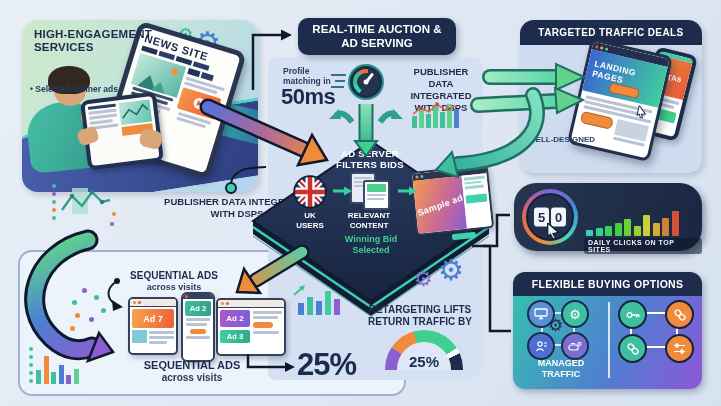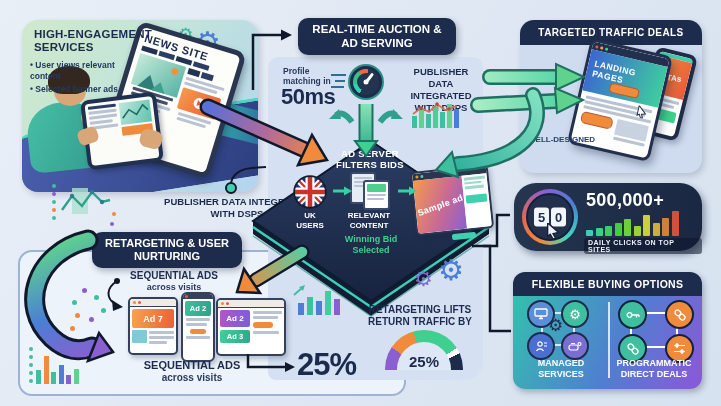--- a/index.html
+++ b/index.html
@@ -107,23 +107,20 @@
               </svg>
           </div>
           <div style="height:9px;background:#f08a3c;margin-top:2px;border-radius:1px;"></div>
         </div>
       </div>
     </div>
     <div class="abs" style="left:56px;top:108px;width:20px;height:16px;background:#d9a678;border-radius:6px;transform:rotate(-18deg);"></div>
     <div class="abs" style="left:118px;top:110px;width:22px;height:18px;background:#d9a678;border-radius:7px;transform:rotate(14deg);"></div>
 
     <div class="abs navy b800" style="left:12px;top:8px;width:152px;font-size:11.5px;line-height:1.15;letter-spacing:.2px;">HIGH-ENGAGEMENT SERVICES</div>
-    <div class="abs" style="left:8px;top:40px;width:100px;font-size:8.5px;font-weight:600;color:#23395e;line-height:1.25;">
-      <span>• </span><span>User views relevant content</span>
-    </div>
     <div class="abs" style="left:8px;top:64px;width:120px;font-size:8.5px;font-weight:600;color:#23395e;line-height:1.25;">
       <span>• </span><span>Selected banner ads</span>
     </div>
   </div>
 
   <svg class="abs" style="left:48px;top:180px;" width="70" height="52" viewBox="0 0 70 52">
     <circle cx="6" cy="6" r="2" fill="#3fbf9f"></circle>
       <circle cx="6" cy="14" r="2" fill="#8a5fd0"></circle>
       <circle cx="6" cy="22" r="2" fill="#3fbf9f"></circle>
       <circle cx="6" cy="30" r="2" fill="#f08a3c"></circle>
@@ -299,39 +296,35 @@
                 background:conic-gradient(from 200deg,#f08a3c,#e86a4a 60deg,#8a5fd0 150deg,#4a7fd4 220deg,#3fd9c0 300deg,#f08a3c 360deg);">
       <div style="position:absolute;inset:4px;border-radius:50%;background:#22304d;border:2px solid #152038;"></div>
       <div style="position:absolute;left:50%;top:50%;transform:translate(-50%,-50%);display:flex;gap:2px;">
         <div style="width:15px;height:19px;background:#f2f5fa;border-radius:3px;color:#1d2b4d;font-weight:800;font-size:13px;display:flex;align-items:center;justify-content:center;">5</div>
         <div style="width:15px;height:19px;background:#f2f5fa;border-radius:3px;color:#1d2b4d;font-weight:800;font-size:13px;display:flex;align-items:center;justify-content:center;">0</div>
       </div>
       <svg width="14" height="16" viewBox="0 0 10 12" style="position:absolute;left:24px;top:34px;">
         <polygon points="1,0 9,7 5,8 7,11.5 5,12 3,8.5 1,10" fill="#eef2f8" stroke="#152038" stroke-width="1"></polygon>
       </svg>
     </div>
-    <div class="white b800" style="position:absolute;left:72px;top:7px;font-size:18px;letter-spacing:.3px;">500,000+</div>
     <div style="position:absolute;left:72px;top:28px;width:104px;height:25px;display:flex;align-items:flex-end;gap:2.5px;">
         <div style="width: 7px; height: 6px; border-radius: 1px; background: rgb(57, 208, 183);"></div>
         <div style="width: 7px; height: 8px; border-radius: 1px; background: rgb(57, 208, 138);"></div>
         <div style="width: 7px; height: 10px; border-radius: 1px; background: rgb(57, 208, 92);"></div>
         <div style="width: 7px; height: 13px; border-radius: 1px; background: rgb(64, 208, 57);"></div>
         <div style="width: 7px; height: 17px; border-radius: 1px; background: rgb(110, 208, 57);"></div>
         <div style="width: 7px; height: 10px; border-radius: 1px; background: rgb(155, 208, 57);"></div>
         <div style="width: 7px; height: 21px; border-radius: 1px; background: rgb(201, 208, 57);"></div>
         <div style="width: 7px; height: 13px; border-radius: 1px; background: rgb(208, 173, 57);"></div>
         <div style="width: 7px; height: 18px; border-radius: 1px; background: rgb(208, 128, 57);"></div>
         <div style="width: 7px; height: 25px; border-radius: 1px; background: rgb(208, 82, 57);"></div>
       </div>
     <div style="position:absolute;left:70px;top:55px;font-size:7px;font-weight:700;color:#eef2fa;letter-spacing:.5px;background:rgba(12,22,44,.55);padding:1px 4px;border-radius:3px;">DAILY CLICKS ON TOP SITES</div>
   </div>
 
-  <div class="hdrbox" style="left:92px;top:232px;width:138px;height:36px;font-size:11px;line-height:1.2;padding:0 6px;">
-    <span>RETARGETING &amp; USER NURTURING</span>
-  </div>
 
   <div class="abs center" style="left:118px;top:270px;width:112px;line-height:1.2;">
     <span class="navy b800" style="font-size:10px;display:block;">SEQUENTIAL ADS</span>
     <span style="font-size:9px;font-weight:600;color:#2a3a5c;display:block;">across visits</span>
   </div>
 
   <div class="mock" style="left:128px;top:297px;width:46px;height:54px;">
     <div class="mbar">
         <div class="mdot" style="background:#f08a3c;"></div>
         <div class="mdot" style="background:#e85a3a;"></div>
@@ -452,21 +445,21 @@
           </svg>
       </div>
       <div class="abs" style="left:48px;top:36px;width:24px;height:24px;border-radius:50%;background:#7a6fd0;border:2px solid #1d2b4d;display:flex;align-items:center;justify-content:center;">
         <svg width="14" height="11" viewBox="0 0 14 11">
             <rect x="1" y="4" width="9" height="5" rx="2" fill="none" stroke="#fff" stroke-width="1.2"></rect>
             <circle cx="11.5" cy="3" r="1.5" fill="none" stroke="#fff" stroke-width="1.1"></circle>
             <path d="M3,2.5 h4" stroke="#fff" stroke-width="1.2"></path>
           </svg>
       </div>
       <span class="gear" style="left:35px;top:21px;font-size:17px;color:#1d2b4d;">⚙</span>
-      <div class="abs white b800 center" style="left:6px;top:62px;width:84px;font-size:9px;line-height:1.25;">MANAGED SERVICES</div>
+      <div class="abs white b800 center" style="left:6px;top:62px;width:84px;font-size:9px;line-height:1.25;">MANAGED TRAFFIC</div>
 
       <div class="abs" style="left:95px;top:6px;width:2px;height:76px;background:#e8f0fa;opacity:.9;"></div>
 
       <div class="abs" style="left:129px;top:16px;width:24px;height:2px;background:#fff;"></div>
       <div class="abs" style="left:129px;top:50px;width:24px;height:2px;background:#fff;"></div>
       <div class="abs" style="left:117px;top:28px;width:2px;height:12px;background:#fff;"></div>
       <div class="abs" style="left:163px;top:28px;width:2px;height:12px;background:#fff;"></div>
       <div class="abs" style="left:105px;top:4px;width:25px;height:25px;border-radius:50%;background:#3fbf9f;border:2px solid #152238;display:flex;align-items:center;justify-content:center;">
         <svg width="14" height="8" viewBox="0 0 14 8">
             <circle cx="3.5" cy="4" r="2.3" fill="none" stroke="#fff" stroke-width="1.3"></circle>
@@ -490,21 +483,20 @@
           </svg>
       </div>
       <div class="abs" style="left:152px;top:38px;width:25px;height:25px;border-radius:50%;background:#f08a3c;border:2px solid #152238;display:flex;align-items:center;justify-content:center;">
         <svg width="13" height="13" viewBox="0 0 13 13" fill="none" stroke="#fff" stroke-width="1.2">
             <path d="M1,3.5 h11 M1,9.5 h11"></path>
             <path d="M4,1 v5 M9,7 v5"></path>
             <circle cx="4" cy="3.5" r="1.3" fill="#fff"></circle>
             <circle cx="9" cy="9.5" r="1.3" fill="#fff"></circle>
           </svg>
       </div>
-      <div class="abs white b800 center" style="left:96px;top:62px;width:90px;font-size:9px;line-height:1.25;">PROGRAMMATIC DIRECT DEALS</div>
     </div>
   </div>
 
   <svg class="abs" style="left:0;top:0;pointer-events:none;z-index:50;" width="721" height="406" viewBox="0 0 721 406">
     <defs>
       <linearGradient id="gPurOr" x1="208" y1="107" x2="322" y2="158" gradientUnits="userSpaceOnUse">
         <stop offset="0" stop-color="#5a6fd8"></stop>
           <stop offset=".5" stop-color="#b06a9a"></stop>
           <stop offset="1" stop-color="#f08a3c"></stop>
       </linearGradient>

